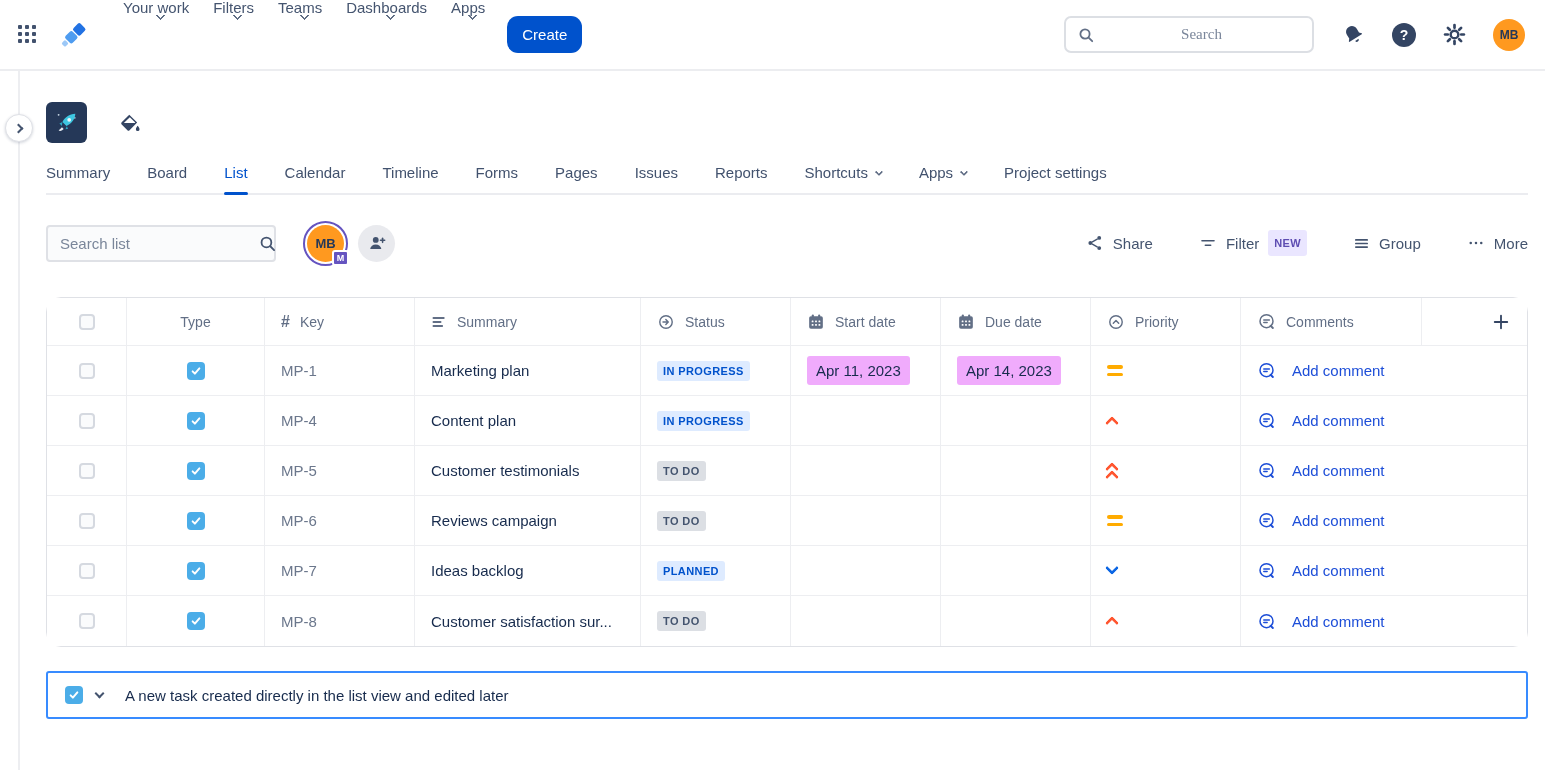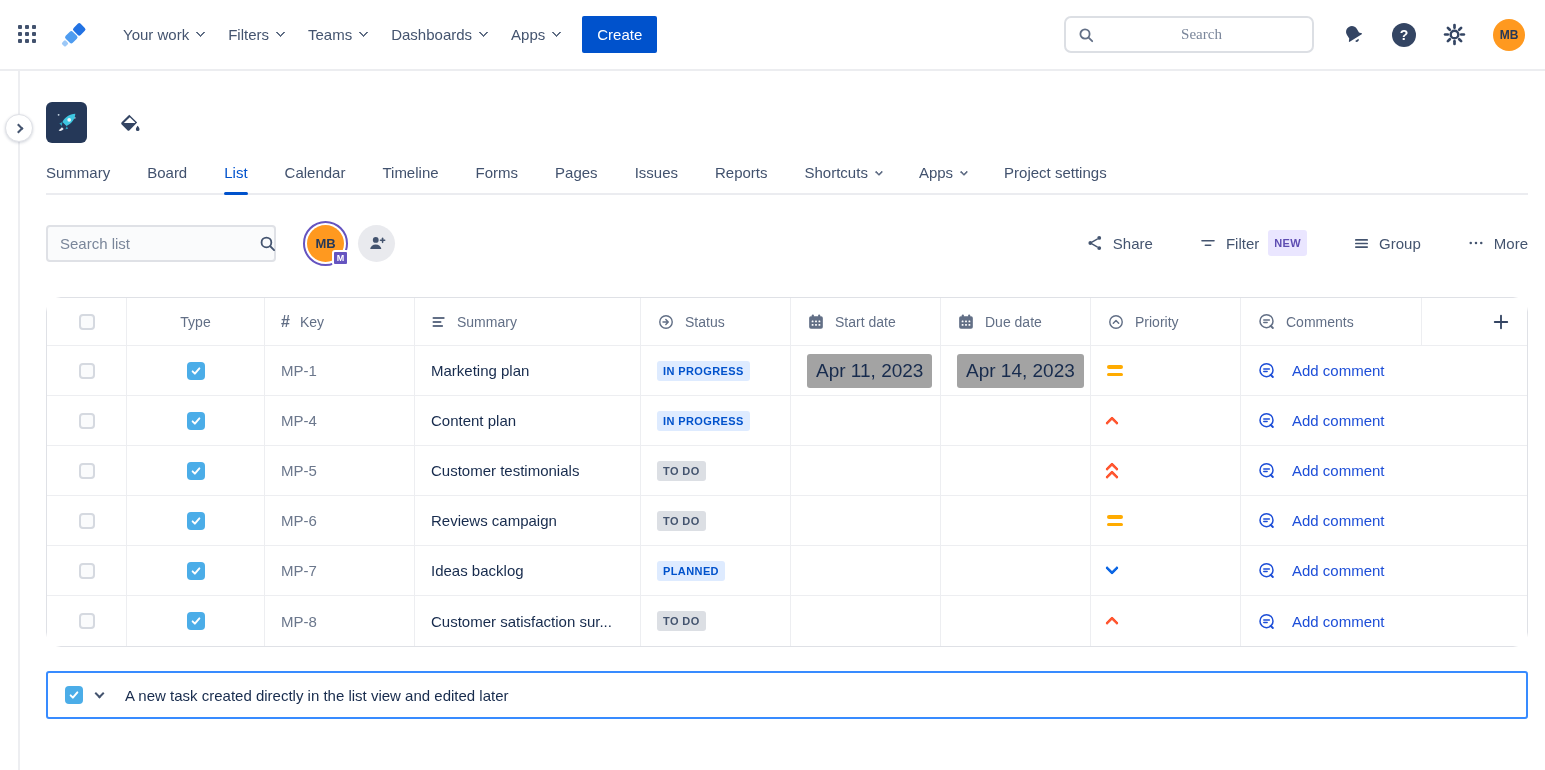--- a/index.html
+++ b/index.html
@@ -7,25 +7,25 @@
   .app {
     width:1545px; height:770px; position:relative; overflow:hidden;
     background:#fff; font-family:"Liberation Sans", sans-serif; color:#172B4D;
   }
 
   
   .topnav { height:71px; display:flex; align-items:center; padding:0 20px 0 18px; border-bottom:2px solid #ECEDF0; background:#fff; }
   .appswitch { width:20px; height:20px; display:grid; grid-template-columns:repeat(3,4px); grid-template-rows:repeat(3,4px); gap:3px; margin-right:22px; cursor:pointer; }
   .appswitch i { background:#42526E; border-radius:1px; }
   .jira-logo { margin-right:24px; display:flex; align-items:center; }
-  .nav-item { height:71px; display:flex; align-items:center; padding:0 12px; font-size:15px; font-weight:500; color:#44546F; position:relative; cursor:pointer; }
+  .nav-item { height:71px; display:flex; align-items:center; padding:0 12px; font-size:15px; font-weight:500; color:#44546F; position:relative; cursor:pointer;flex-direction:column; }
   .nav-item.active { color:#0052CC; }
   .nav-item.active::after { content:""; position:absolute; left:10px; right:10px; bottom:0; height:3px; background:#0052CC; border-radius:2px 2px 0 0; }
   .cdown { width:7px; height:7px; border-right:2px solid currentColor; border-bottom:2px solid currentColor; transform:rotate(45deg); display:inline-block; margin-left:8px; margin-top:-4px; border-radius:1px; opacity:.85; }
-  .create-btn { margin-left:10px; background:#0052CC; color:#fff; border:none; border-radius:2px; font-size:15px; font-weight:500; padding:10px 15px; cursor:pointer; font-family:inherit; }
+  .create-btn { margin-left:10px; background:#0052CC; color:#fff; border:none; border-radius:11px; font-size:15px; font-weight:500; padding:10px 15px; cursor:pointer; font-family:inherit; }
   .nav-spacer { flex:1; }
   .nav-search { width:250px; height:37px; border:2px solid #DCDFE4; border-radius:7px; display:flex; align-items:center; gap:9px; padding:0 12px; color:#626F86; }
   .nav-search input { border:none; outline:none; font-size:15px; color:#be185d; width:100%; font-family:Liberation Serif, serif; background:transparent;text-align:center; }
   .nav-search input::placeholder { color:#7A869A; }
   .nav-icons { display:flex; align-items:center; gap:27px; margin-left:28px; color:#344563; }
   .help-circle { width:24px; height:24px; border-radius:50%; background:#344563; color:#fff; font-size:14px; font-weight:700; display:flex; align-items:center; justify-content:center; }
   .avatar { width:32px; height:32px; border-radius:50%; background:#FF991F; color:#253858; font-size:12px; font-weight:700; display:flex; align-items:center; justify-content:center; cursor:pointer; }
 
   
   .rail { position:absolute; left:18px; top:71px; bottom:0; width:2px; background:#EDEEF1; }
@@ -70,21 +70,21 @@
   .c-center { justify-content:center; padding:0; }
   .c-plus { justify-content:flex-end; color:#344563; cursor:pointer; }
   .hash { font-size:16px; font-weight:700; color:#626F86; }
   .cb { width:16px; height:16px; border:2px solid #D5D9E0; border-radius:4px; background:#FAFBFC; cursor:pointer; }
   .task-ic { width:18px; height:18px; border-radius:4px; background:#4BADE8; display:flex; align-items:center; justify-content:center; }
   .key-txt { color:#6B778C; }
   .sum-txt { color:#172B4D; cursor:pointer; }
   .badge { font-size:11px; font-weight:700; letter-spacing:.4px; padding:4px 6px; border-radius:3px; cursor:pointer; white-space:nowrap; }
   .badge[data-variant="inprogress"], .badge[data-variant="planned"] { background:#DEEBFF; color:#0052CC; }
   .badge[data-variant="todo"] { background:#DCDFE4; color:#44546F; }
-  .chip { background:#a3a3a3; border-radius:3px; padding:6px 9px; color:#172B4D; font-size:19px; cursor:pointer; white-space:nowrap; }
+  .chip { background:#f0abfc; border-radius:3px; padding:6px 9px; color:#172B4D; font-size:15px; cursor:pointer; white-space:nowrap; }
   .chip:empty { display:none; }
 
   .prio { display:flex; align-items:center; height:100%; cursor:pointer; }
   .prio > span { display:none; }
   .p-med { flex-direction:column; gap:4px; }
   .p-med i { width:16px; height:3.5px; background:#FFAB00; border-radius:2px; display:block; }
   .chevshape { width:10px; height:10px; border-style:solid; border-width:3.2px 3.2px 0 0; border-radius:2px; display:block; }
   .p-high .chevshape { border-color:#FF5630; transform:rotate(-45deg) ; margin-top:4px; }
   .p-highest { flex-direction:column; }
   .p-highest .chevshape { border-color:#FF5630; transform:rotate(-45deg); margin-top:4px; }

